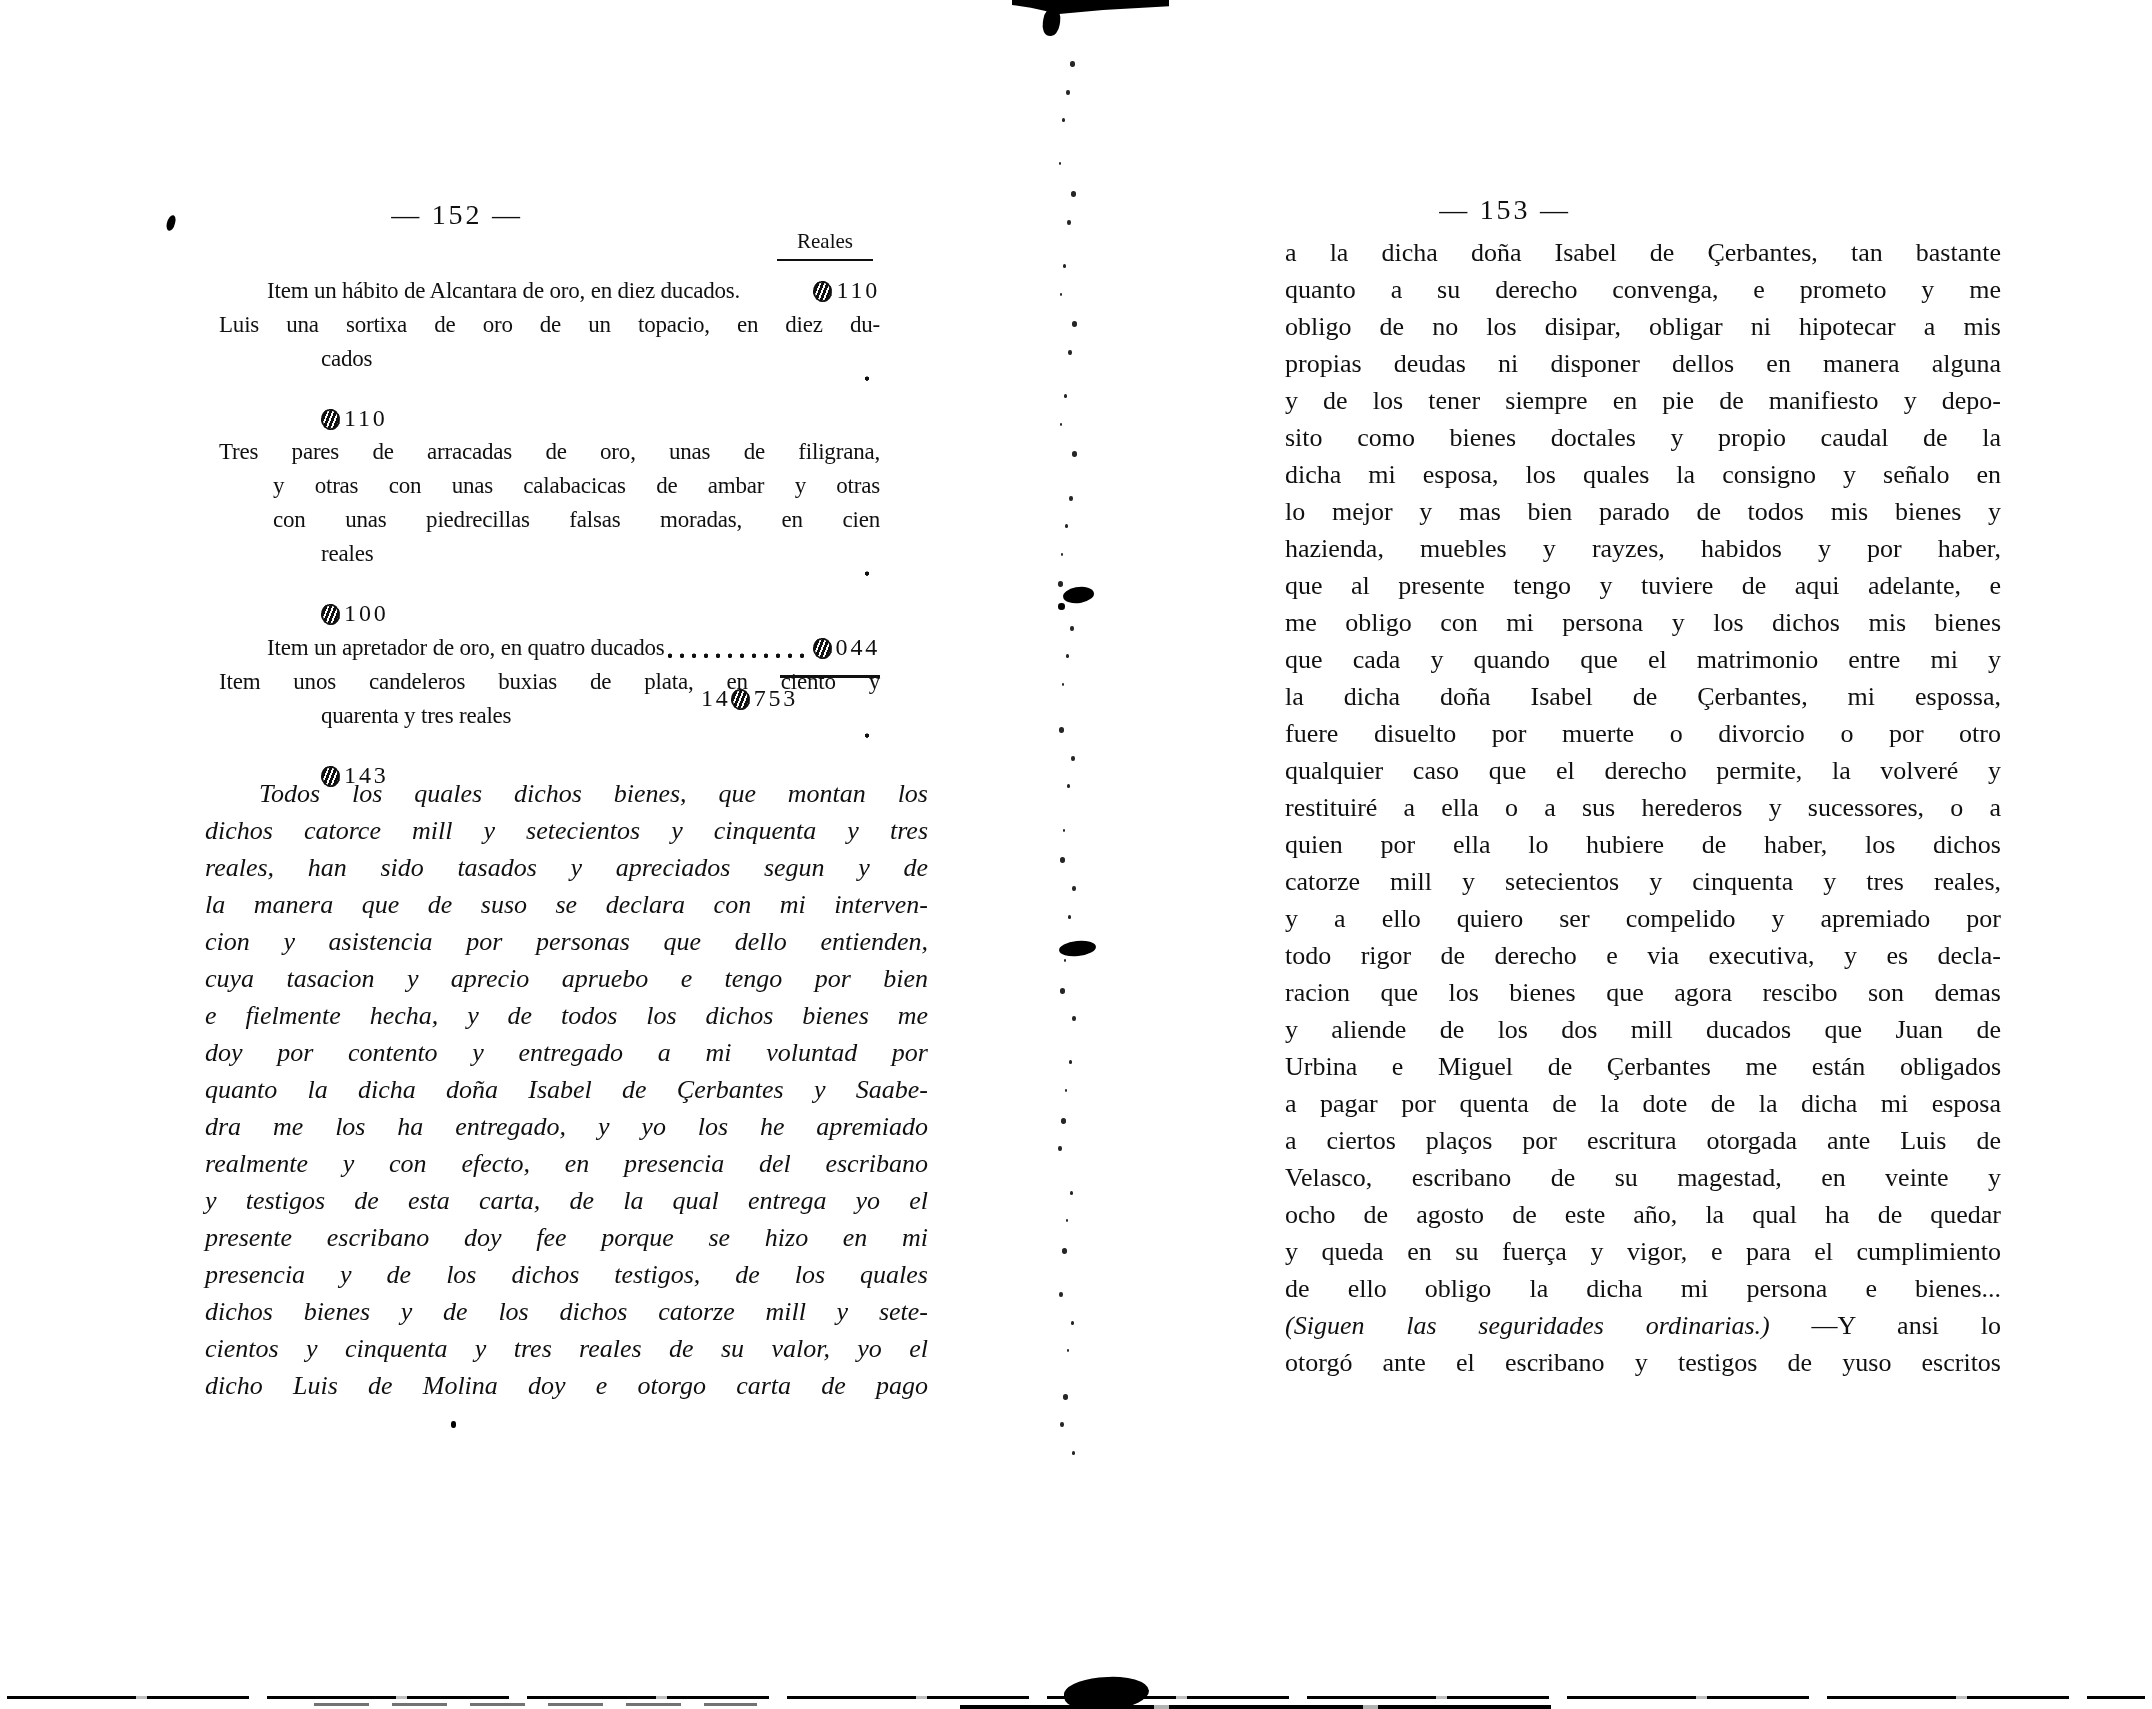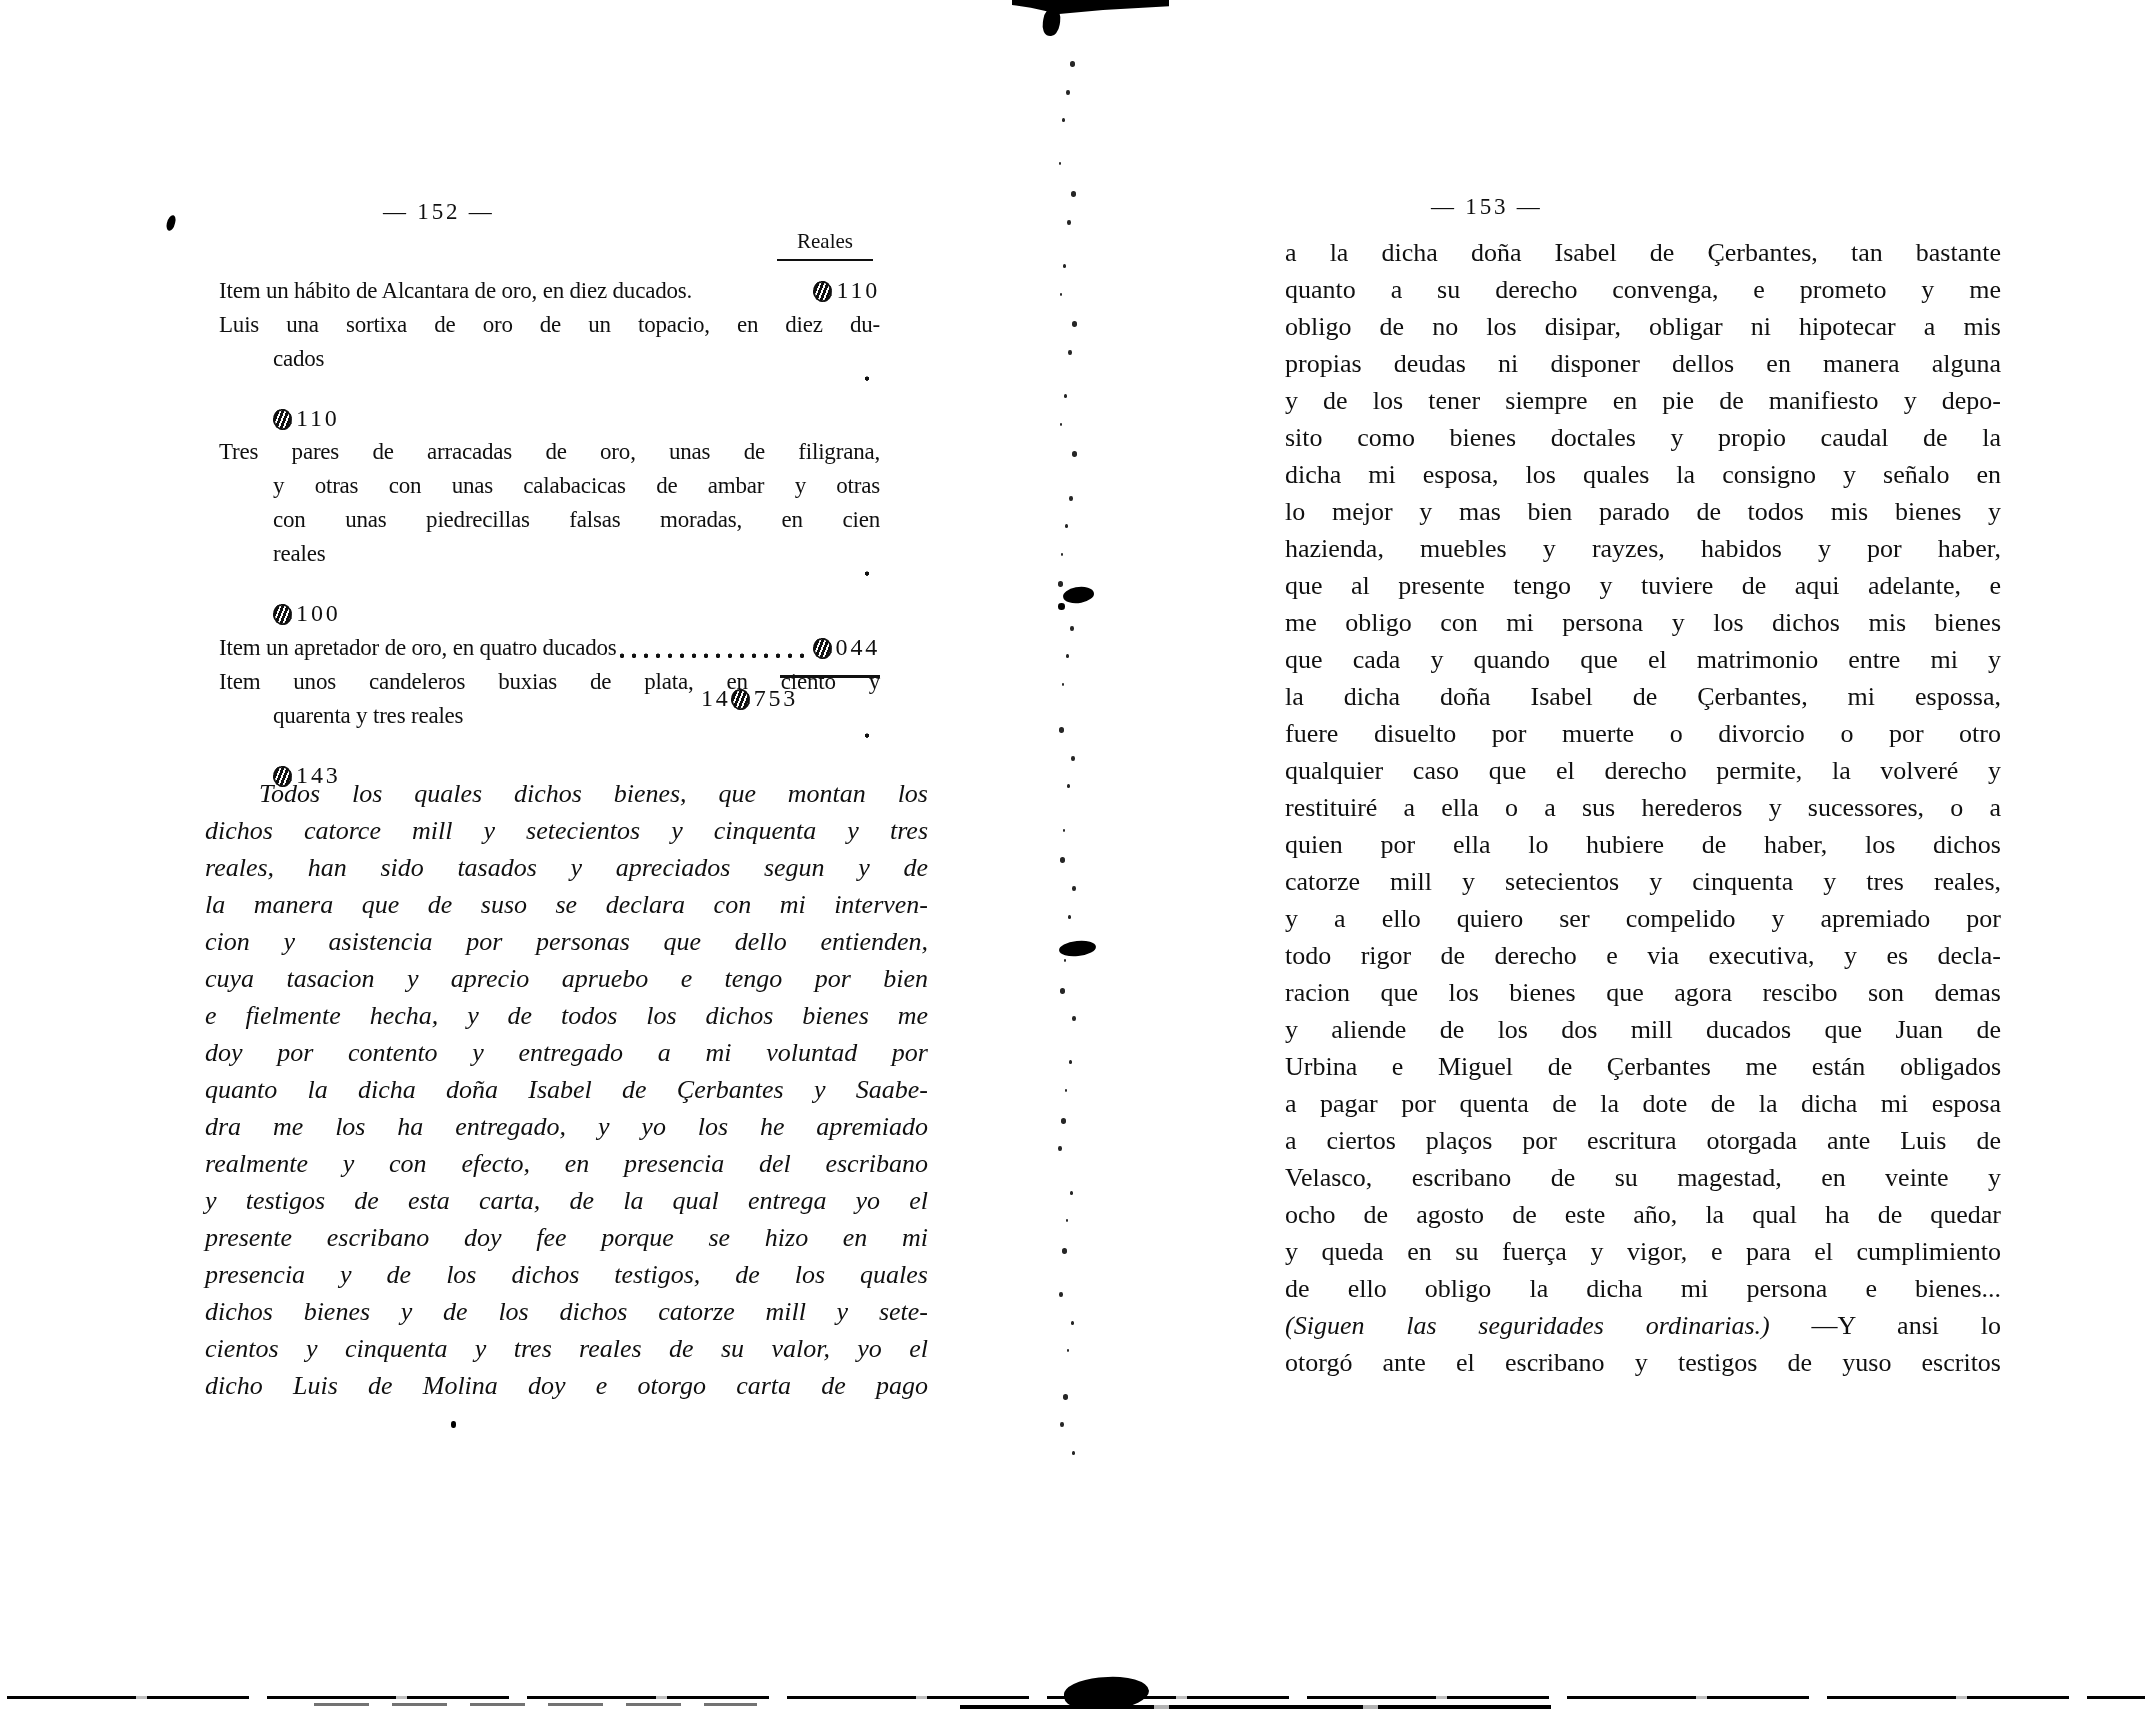--- a/index.html
+++ b/index.html
@@ -2,31 +2,31 @@
 <html style="font-size:14.8px"><head>
 <meta charset="utf-8">
 <style>
   html,body{margin:0;padding:0;background:#e8e8e8;}
   #scan{
     position:relative;width:2152px;height:1709px;background:#ffffff;
     overflow:hidden;color:#101010;
     font-family:"Liberation Serif","DejaVu Serif",serif;
   }
   
-  .page-num{position:absolute;font-size:23px;letter-spacing:2.8px;}
+  .page-num{position:absolute;font-size:28px;letter-spacing:2.8px;text-align:center;}
   .reales-head{
     position:absolute;left:777px;top:229px;width:96px;text-align:center;
     font-size:21px;border-bottom:2.8px solid #101010;padding-bottom:4.6px;
   }
   
   #table{position:absolute;left:219px;top:273px;width:661px;font-size:23px;letter-spacing:-0.2px;}
   .item-line{line-height:34px;text-align:justify;text-align-last:justify;white-space:nowrap;}
   .item-line.cont,.item-row.cont{padding-left:54px;flex-direction:column;}
   .item-row{display:flex;align-items:baseline;line-height:34px;}
-  .item-text{flex:0 1 auto;white-space:nowrap;overflow:hidden;}
+  .item-text{flex:0 1 auto;white-space:nowrap;overflow:hidden;margin-left:48px;}
   .leader{
     flex:1 1 18.5px;min-width:7.4px;height:5.5px;align-self:flex-end;margin:0 7.4px 6.5px 3.7px;
     background-image:radial-gradient(circle at 2px 2.6px,#101010 1.9px,transparent 2.4px);
     background-size:12px 5.5px;background-repeat:repeat-x;
   }
   .leader.no-dots{background:none;}
   .value{flex:0 0 auto;min-width:61px;text-align:right;font-size:24px;letter-spacing:2.8px;white-space:nowrap;}
   .calderon{
     display:inline-block;width:18.5px;height:21px;border-radius:50%;
     background:repeating-linear-gradient(118deg,#101010 0 2.8px,#ffffff 2.8px 4.6px);

